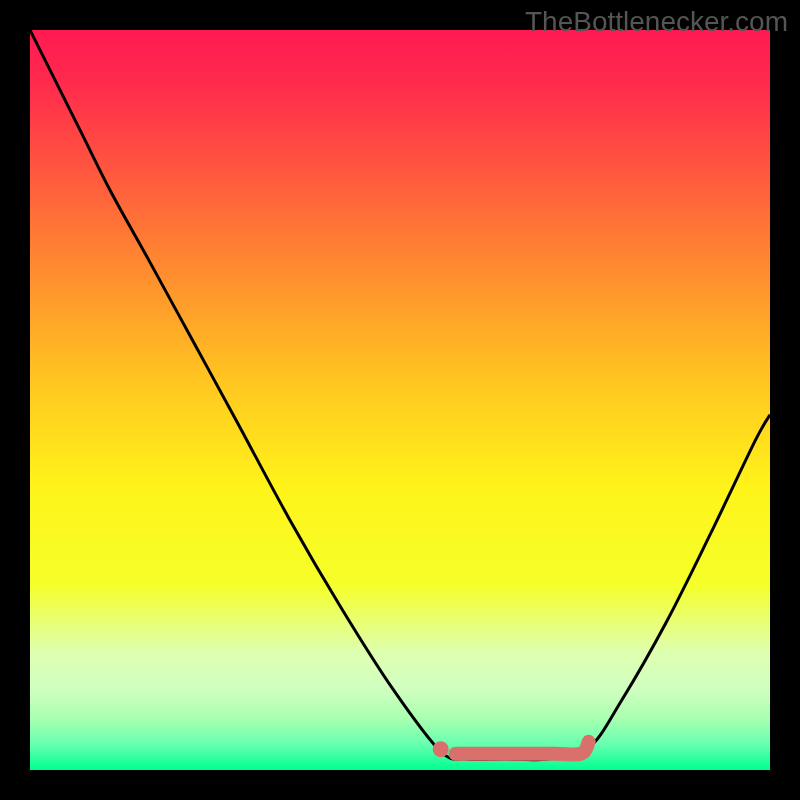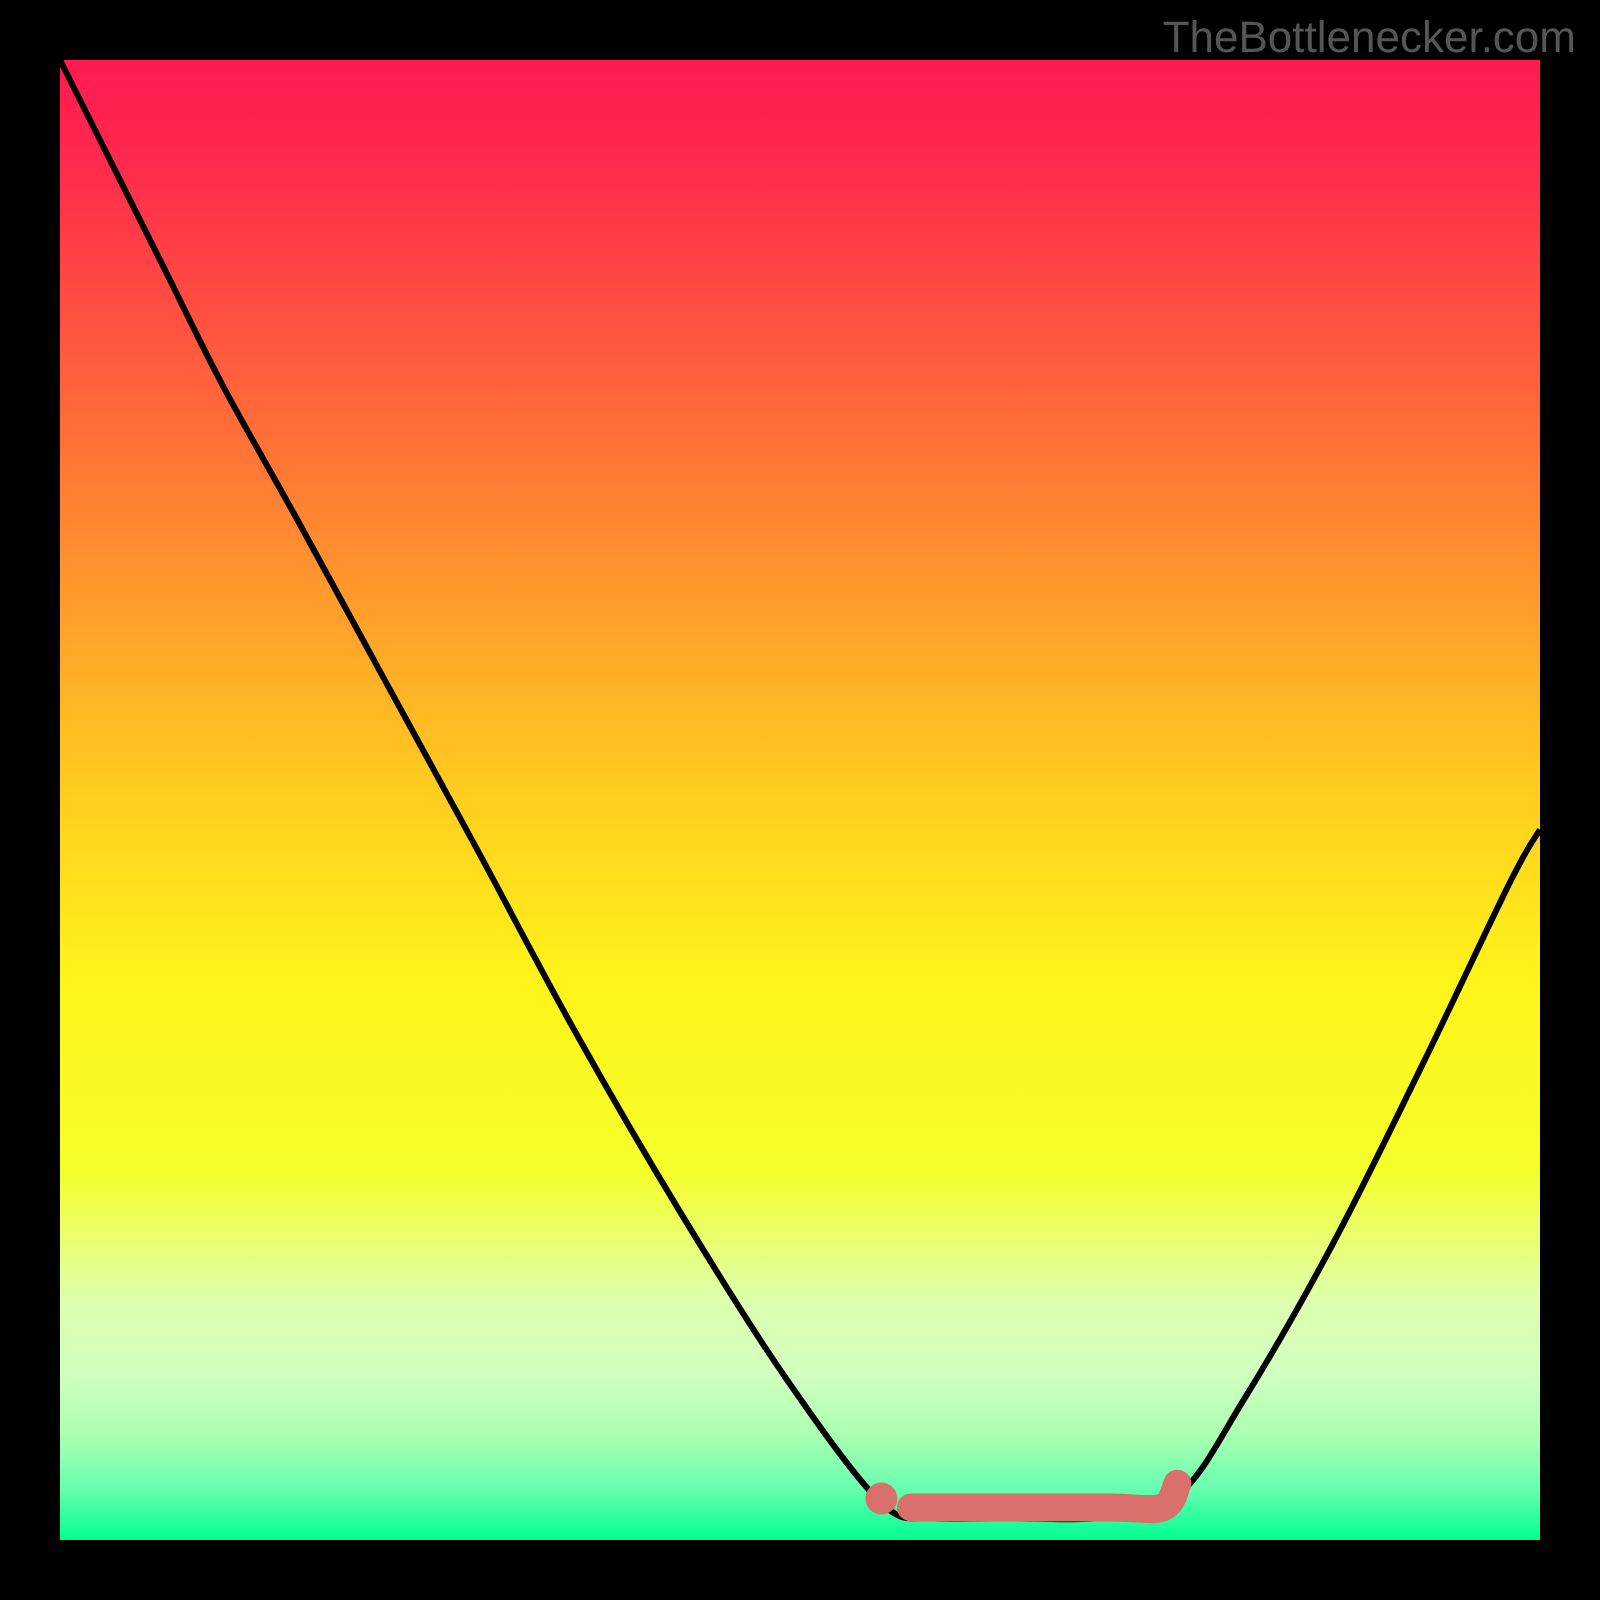--- a/index.html
+++ b/index.html
@@ -9,21 +9,21 @@
     width: 800px;
     height: 800px;
     position: relative;
     font-family: Arial, Helvetica, sans-serif;
   }
   .watermark {
     position: absolute;
     top: 6px;
     right: 12px;
     color: #555555;
-    font-size: 22px;
+    font-size: 28px;
     font-weight: 500;
     z-index: 10;
     margin-left: 41px;
   }
   .plot-area {
     position: absolute;
     left: 30px;
     top: 30px;
     width: 740px;
     height: 740px;

